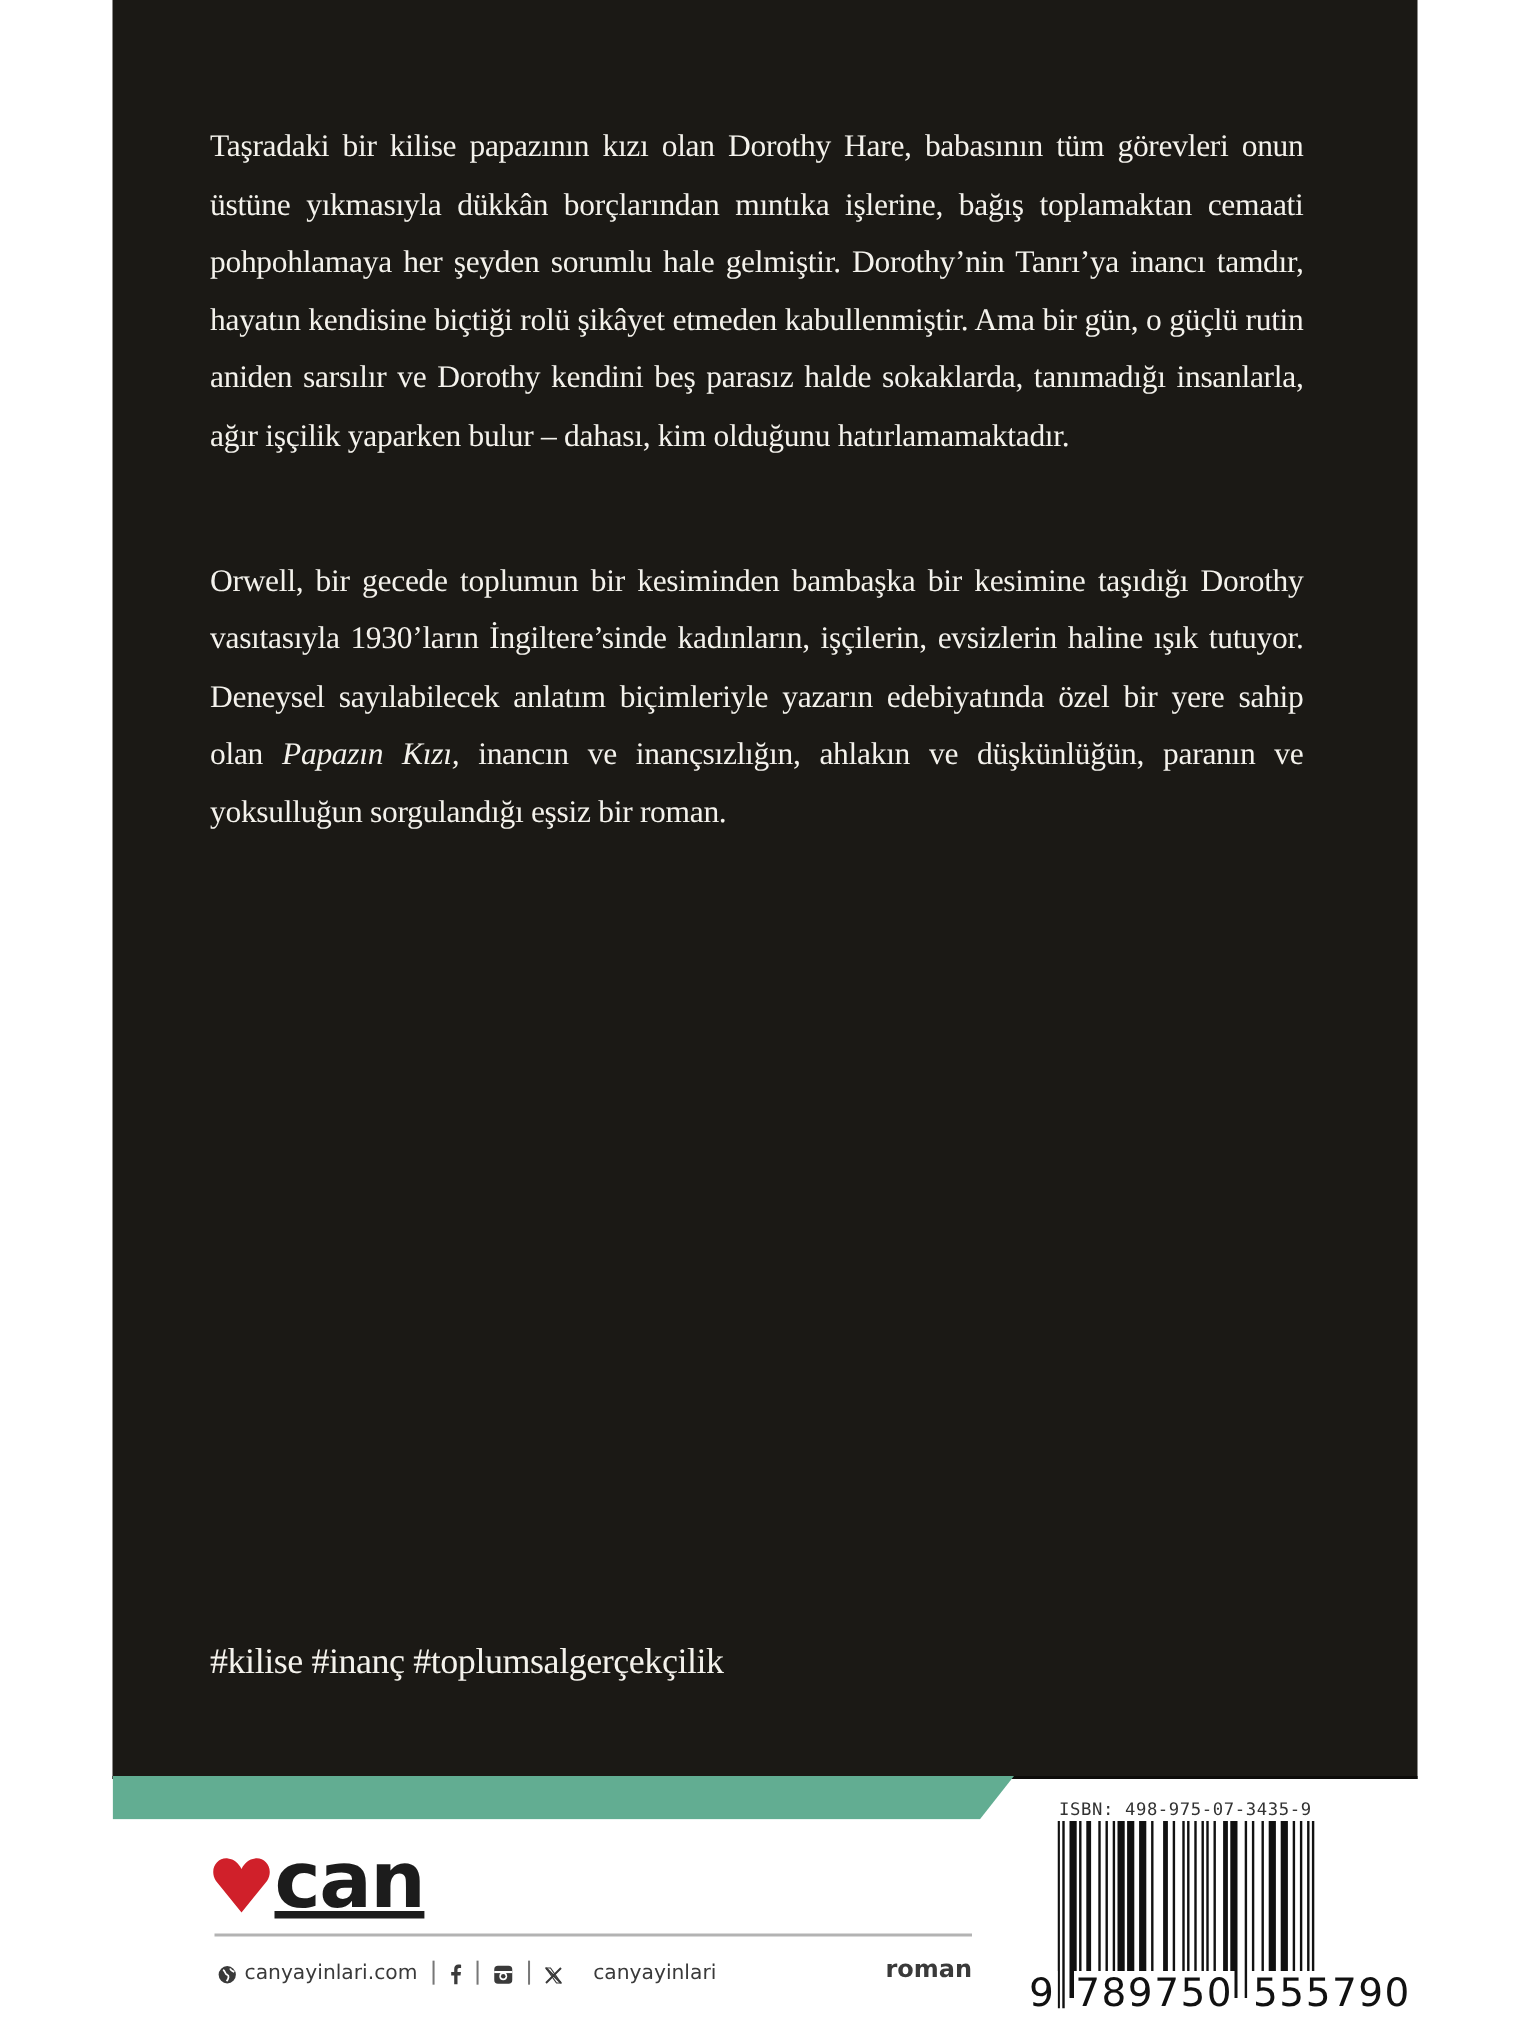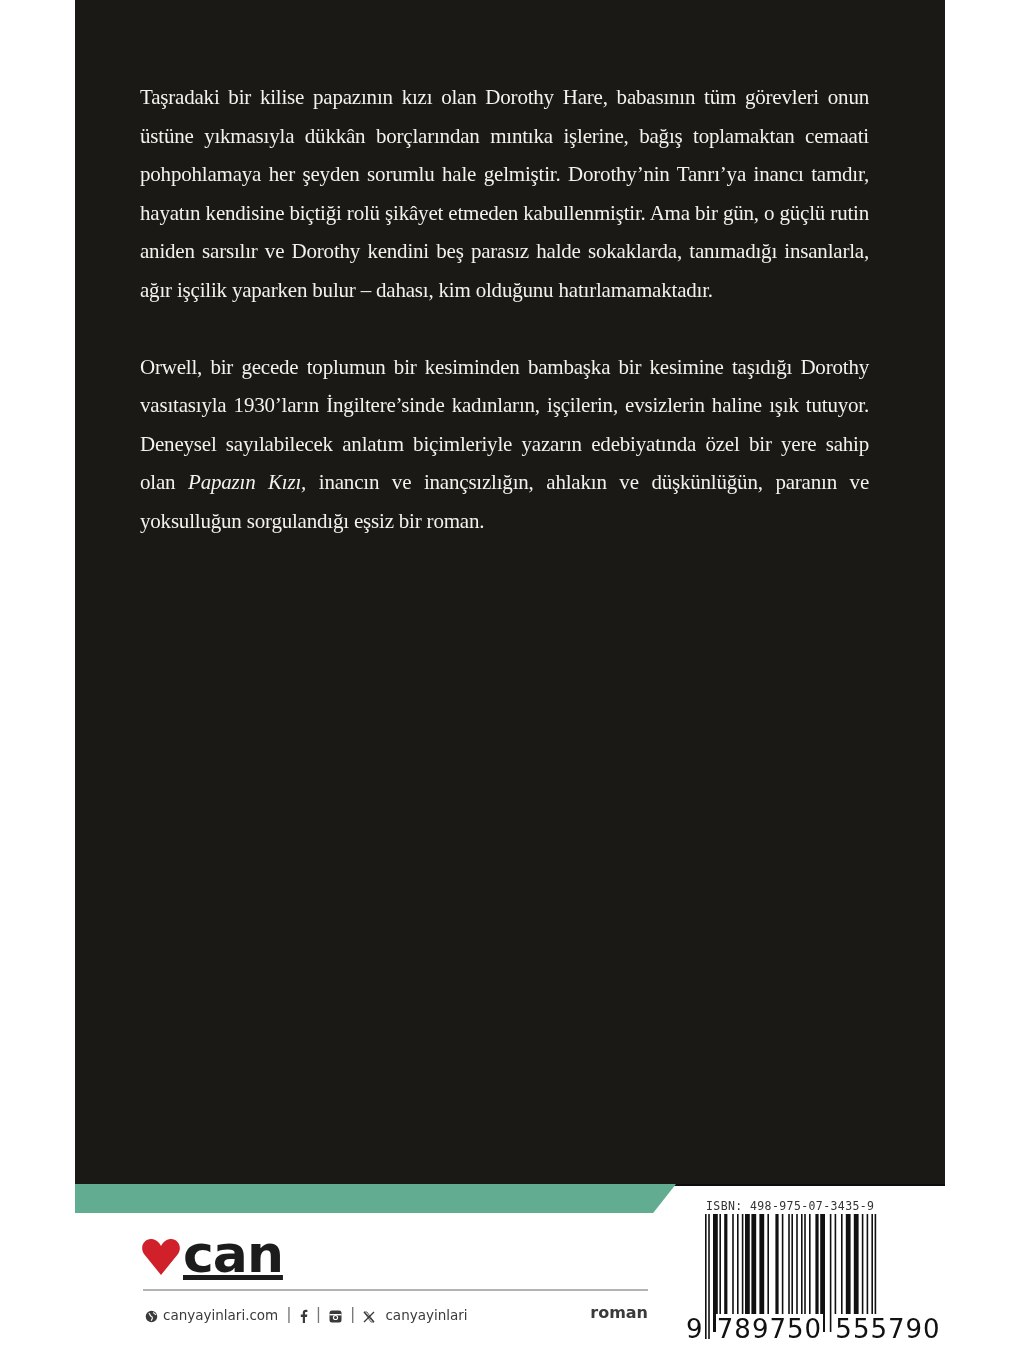--- a/index.html
+++ b/index.html
@@ -11,21 +11,21 @@
     position: absolute; left: 75px; top: 0; width: 870px; height: 1184px;
     background: #1b1915;
     border-bottom: 2px solid #0d0c0a;
   }
   .blurb {
     position: absolute; left: 140px; top: 78px; width: 729px;
     color: #f4f2ec; font-size: 21px; line-height: 38.6px;
     text-align: justify; letter-spacing: -0.2px;
   }
   .blurb p { margin: 0; }
-  .blurb p + p { margin-top: 38px; }
+  .blurb p + p { margin-top: 58px; }
   .blurb em { font-style: italic; }
   .hashtags {
     position: absolute; left: 140px; top: 1093px; width: 760px;
     color: #f4f2ec; font-size: 24px; line-height: 30px; letter-spacing: -0.3px;
   }
   .teal-band {
     position: absolute; left: 75px; top: 1184px; width: 601px; height: 29px;
     background: #62ad92;
     clip-path: polygon(0 0, 100% 0, 96.2% 100%, 0 100%);
   }
@@ -67,20 +67,21 @@
 <body>
 
 <div class="cover-panel"></div>
 
 <div class="blurb">
   <p>Taşradaki bir kilise papazının kızı olan Dorothy Hare, babasının tüm görevleri onun üstüne yıkmasıyla dükkân borçlarından mıntıka işlerine, bağış toplamaktan cemaati pohpohlamaya her şeyden sorumlu hale gelmiştir. Dorothy’nin Tanrı’ya inancı tamdır, hayatın kendisine biçtiği rolü şikâyet etmeden kabullenmiştir. Ama bir gün, o güçlü rutin aniden sarsılır ve Dorothy kendini beş parasız halde sokaklarda, tanımadığı insanlarla, ağır işçilik yaparken bulur – dahası, kim olduğunu hatırlamamaktadır.</p>
   <p><span>Orwell, bir gecede toplumun bir kesiminden bambaşka bir kesimine taşıdığı Dorothy vasıtasıyla 1930’ların İngiltere’sinde kadınların, işçilerin, evsizlerin haline ışık tutuyor. Deneysel sayılabilecek anlatım biçimleriyle yazarın edebiyatında özel bir yere sahip olan </span><em>Papazın Kızı,</em><span> inancın ve inançsızlığın, ahlakın ve düşkünlüğün, paranın ve yoksulluğun sorgulandığı eşsiz bir roman.</span></p>
 </div>
 
 <div class="hashtags">
+  <div>#kilise #inanç #toplumsalgerçekçilik</div>
 </div>
 
 <div class="teal-band"></div>
 
 <div class="logo">
   <svg class="heart" viewBox="0 0 40 40">
     <path d="M20 38 L3 17 C-2 9 4 1 11 2 C15 2.5 18 5 20 9 C22 5 25 2.5 29 2 C36 1 42 9 37 17 Z" fill="#d0202a"></path>
   </svg>
   <span class="wordmark">can</span>
 </div>
@@ -110,21 +111,21 @@
         <circle cx="6.5" cy="7.5" r="1.5" fill="#3a3a3a"></circle>
       </svg>
   </span>
   <span class="sep">|</span>
   <span class="ico">
     <svg width="12" height="12" viewBox="0 0 12 12">
         <path d="M1 1 L11 11 M11 1 L1 11" stroke="#3a3a3a" stroke-width="1.3"></path>
         <path d="M1 1 L4 1 L11 11 L8 11 Z" fill="none" stroke="#3a3a3a" stroke-width="0.8"></path>
       </svg>
   </span>
-  <span style="margin-left:10px">canyayinlari</span>
+  <span style="margin-left:20px">canyayinlari</span>
 </div>
 
 <div class="genre">roman</div>
 
 <div class="isbn-text">ISBN: 498-975-07-3435-9</div>
 
 <svg class="barcode" viewBox="0 0 172 125" preserveAspectRatio="none">
   <g fill="#111">
     <rect x="0" y="0" width="1.6" height="125"></rect>
       <rect x="3.2" y="0" width="1.6" height="125"></rect>

